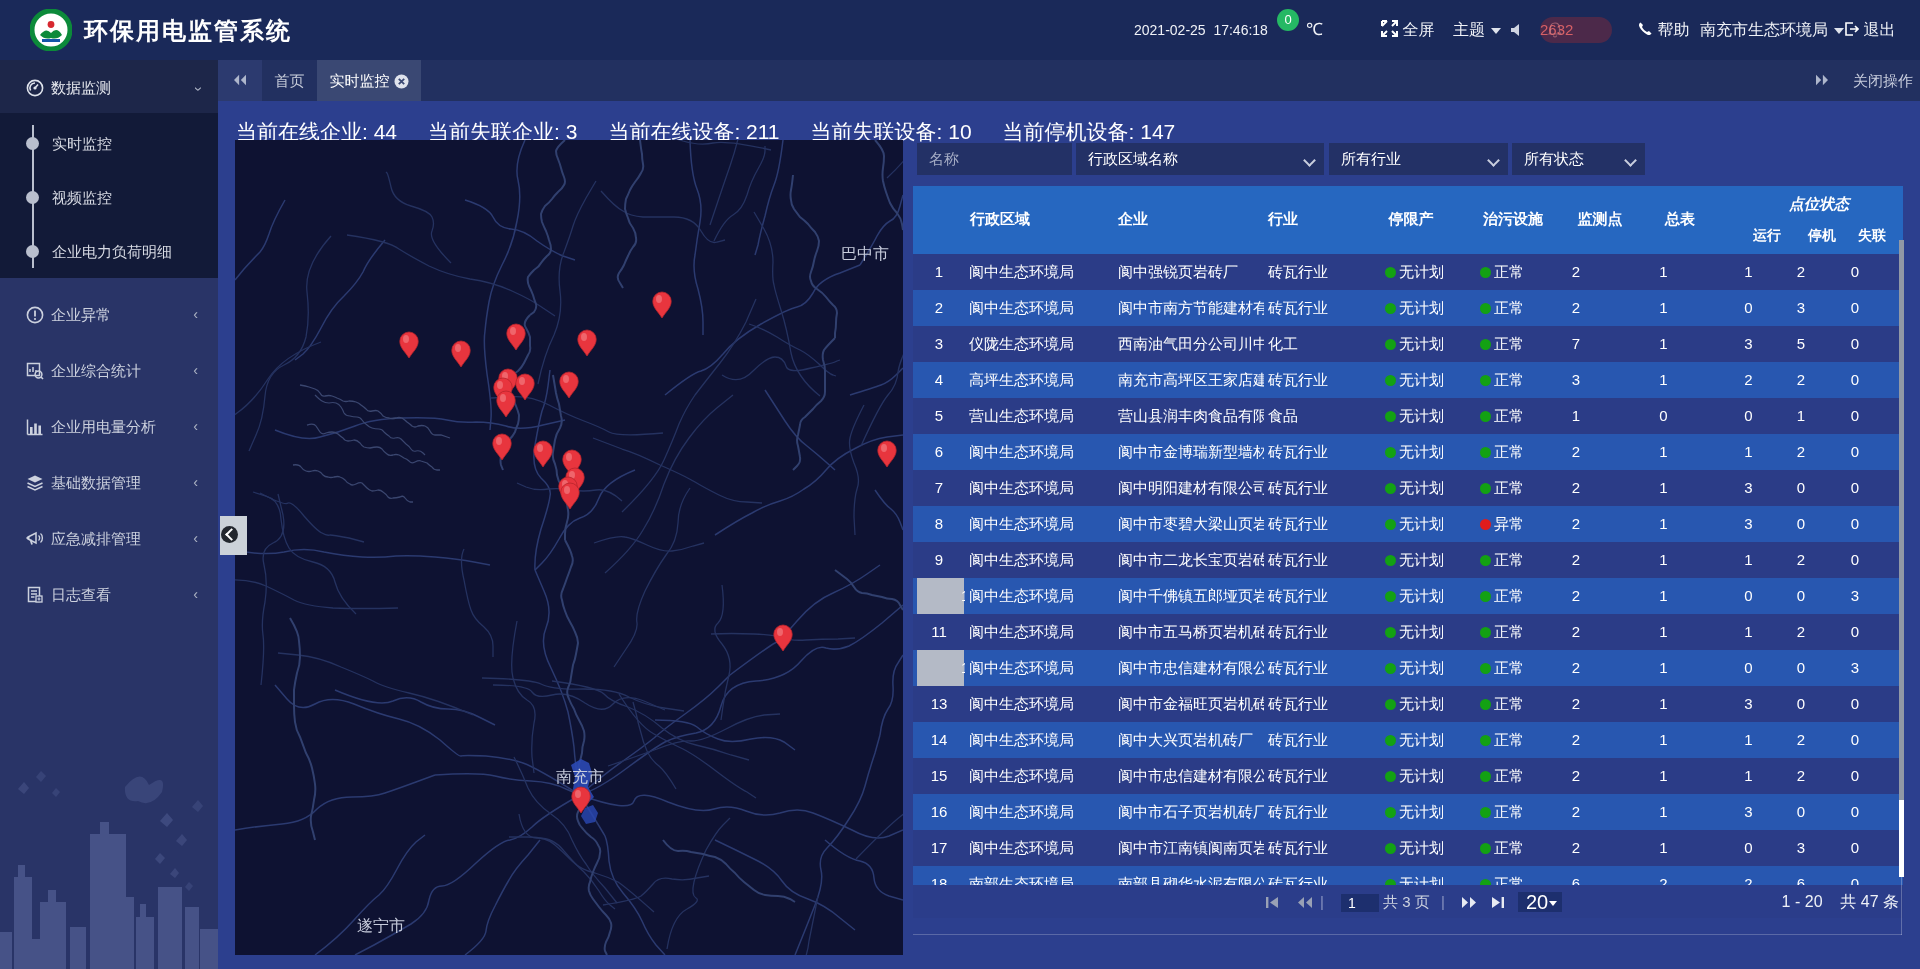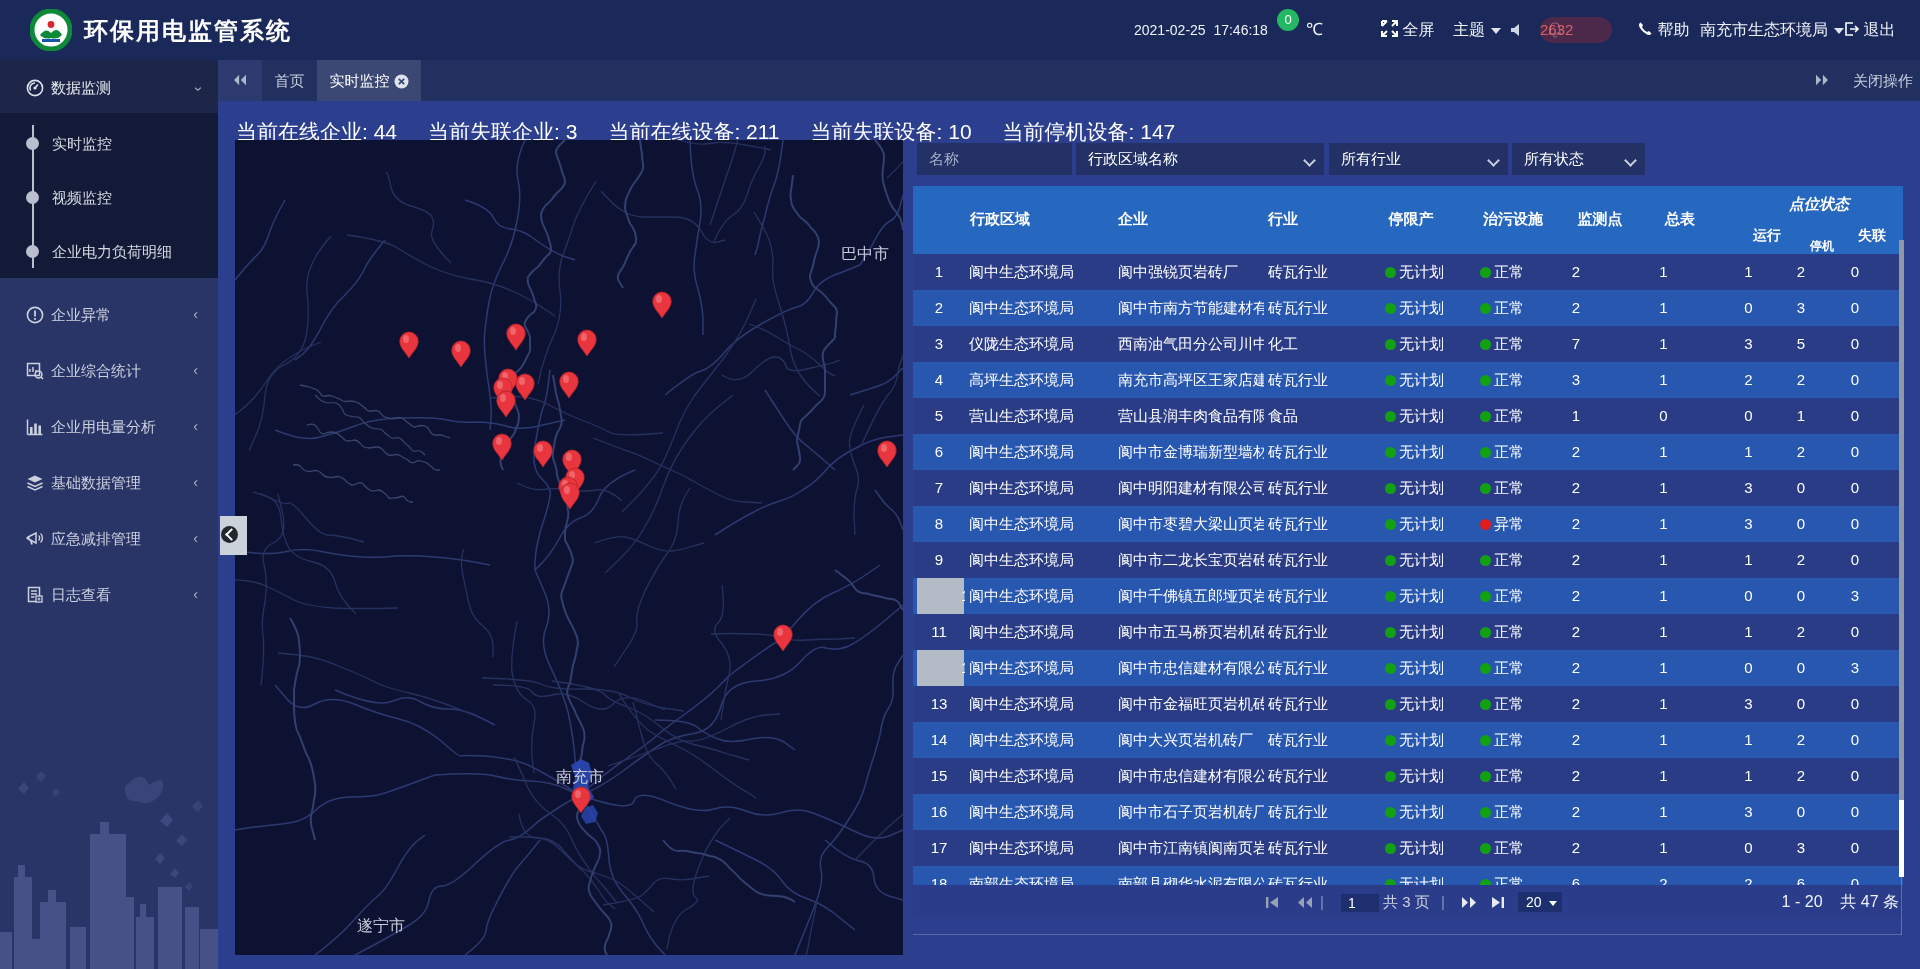--- a/index.html
+++ b/index.html
@@ -73,21 +73,21 @@
 .c5{padding-left:4px;}
 .c6,.c7,.c8,.c9,.c10{text-align:center;}
 .dot{display:inline-block;width:11px;height:11px;border-radius:50%;margin-right:3px;vertical-align:-1px;}
 .dot.green{background:#13a113;}
 .dot.red{background:#e01c1c;}
 
 
 #pager{position:absolute;left:913px;top:885px;width:990px;height:33px;background:#2b3d8a;color:#cdd2df;font-size:15px;}
 #pager .pi{position:absolute;top:0;height:33px;line-height:33px;}
 #pnum{position:absolute;left:1341px;top:894px;width:38px;height:18px;background:#1d2f6e;color:#fff;text-align:left;padding-left:7px;line-height:18px;font-size:14px;}
-#psel{position:absolute;left:1518px;top:892px;width:44px;height:20px;background:#1d2f6e;color:#fff;font-size:14px;line-height:20px;padding-left:8px;}
+#psel{position:absolute;left:1518px;top:892px;width:44px;height:20px;background:#1d2f6e;color:#fff;font-size:20px;line-height:20px;padding-left:8px;}
 #psel:after{content:"";position:absolute;right:5px;top:9px;border-left:4px solid transparent;border-right:4px solid transparent;border-top:5px solid #fff;}
 
 
 #sbar{position:absolute;left:1899px;top:240px;width:5px;height:560px;background:#9198a5;}
 #sthumb{position:absolute;left:1899px;top:800px;width:5px;height:77px;background:#fff;}
 </style></head>
 <body>
 <div id="app">
 
 <div id="hdr">
@@ -453,21 +453,21 @@
 <div id="thead">
   <span style="left:87px;top:24px;">行政区域</span>
   <span style="left:220px;top:24px;">企业</span>
   <span style="left:370px;top:24px;">行业</span>
   <span style="left:498px;top:24px;">停限产</span>
   <span style="left:600px;top:24px;">治污设施</span>
   <span style="left:687px;top:24px;">监测点</span>
   <span style="left:767px;top:24px;">总表</span>
   <span style="left:906px;top:9px;font-style:italic;font-size:15px;">点位状态</span>
   <span style="left:854px;top:41px;font-size:14px;">运行</span>
-  <span style="left:909px;top:52px;font-size:12px;">停机</span>
+  <span style="left:909px;top:41px;font-size:14px;">停机</span>
   <span style="left:959px;top:41px;font-size:14px;">失联</span>
 </div>
 <div id="tbody">
 <div class="trow odd">
         <div class="c0"><span>1</span></div>
         <div class="c1">阆中生态环境局</div>
         <div class="c2">阆中强锐页岩砖厂</div>
         <div class="c3">砖瓦行业</div>
         <div class="c4"><i class="dot green"></i>无计划</div>
         <div class="c5"><i class="dot green"></i>正常</div>

